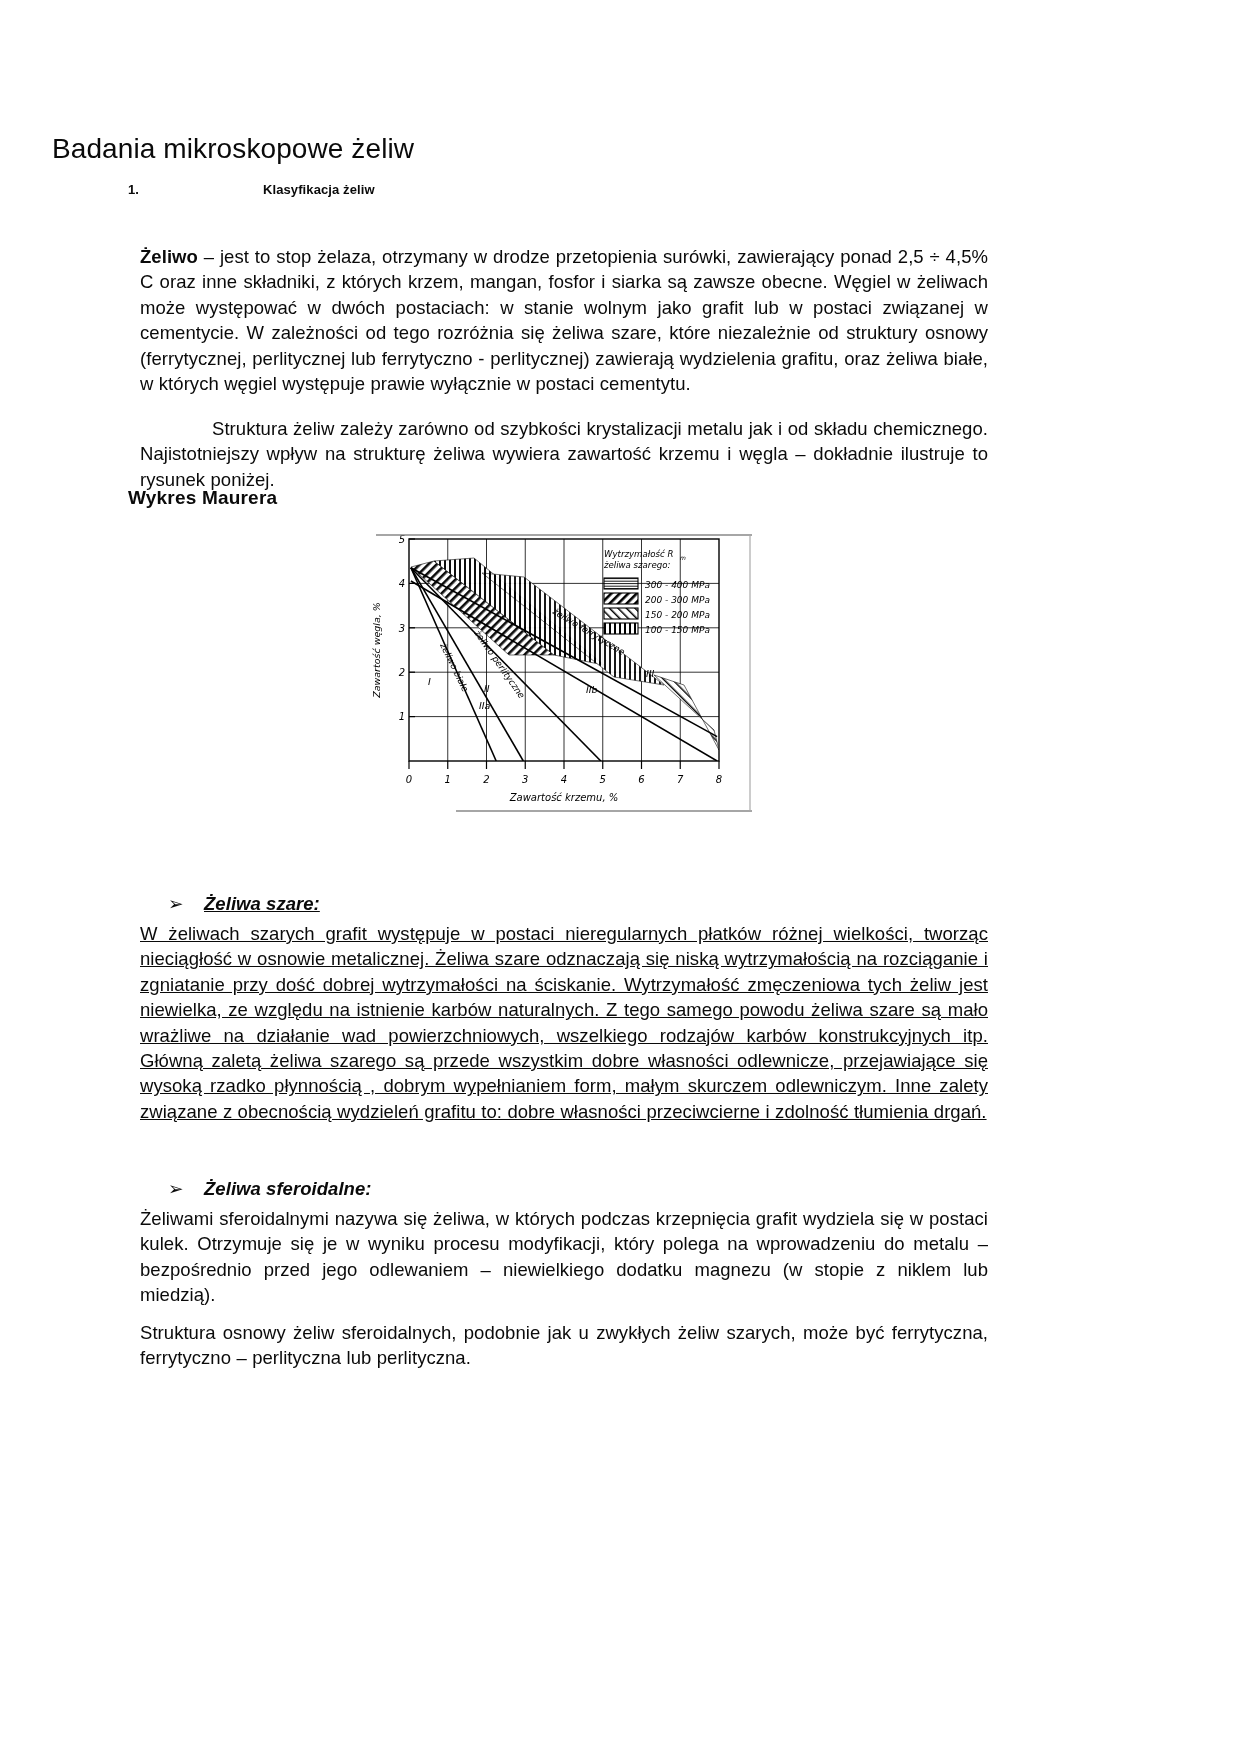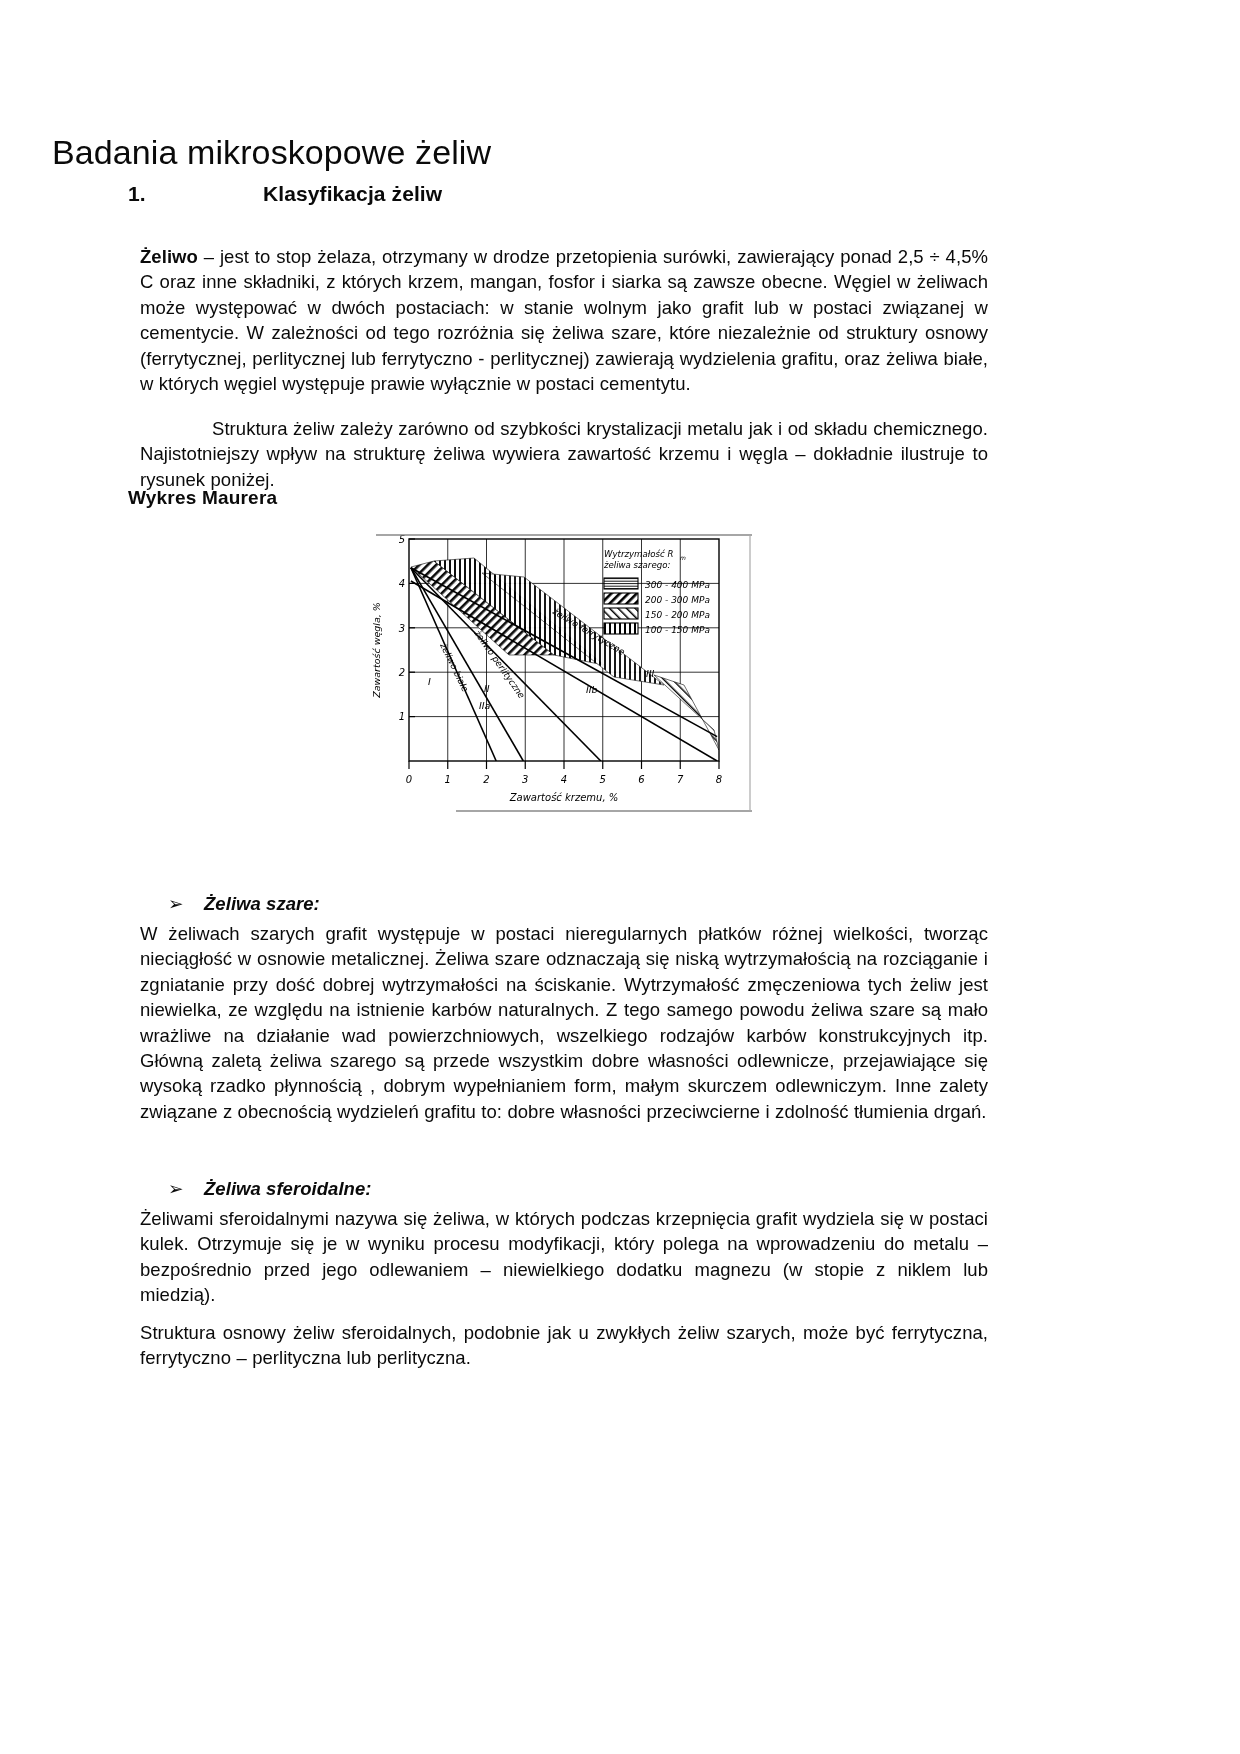--- a/index.html
+++ b/index.html
@@ -19,37 +19,37 @@
     overflow: hidden;
     box-sizing: border-box;
   }
   .content {
     position: absolute;
     left: 128px;
     top: 0;
     width: 872px;
   }
   h1.doc-title {
-    font-size: 34px;
+    font-size: 28px;
     font-weight: 400;
     margin: 0;
     padding: 0;
     letter-spacing: 0.1px;
     line-height: 1.2;
     position: absolute;
     left: 52px;
     top: 132px;
     white-space: nowrap;
   }
   .section-heading {
     position: absolute;
     left: 0px;
     top: 182px;
     width: 872px;
-    font-size: 21px;
+    font-size: 13px;
     font-weight: bold;
     letter-spacing: 0.1px;
   }
   .section-heading .num {
     display: inline-block;
     width: 135px;
   }
   p.body {
     font-size: 18.5px;
     line-height: 25.4px;
@@ -110,20 +110,21 @@
     font-style: normal;
     font-weight: normal;
     padding-left: 40px;
     box-sizing: content-box;
   }
   .sec-szare {
     position: absolute;
     left: 0;
     top: 893px;
     width: 872px;
+    text-decoration: underline;
   }
   .sec-szare .bullet-body { margin-top: 6px; }
   .sec-sfero {
     position: absolute;
     left: 0;
     top: 1178px;
     width: 872px;
   }
   .sec-sfero .bullet-body { margin-top: 6px; }
   .pgroup p + p { margin-top: 0; }

